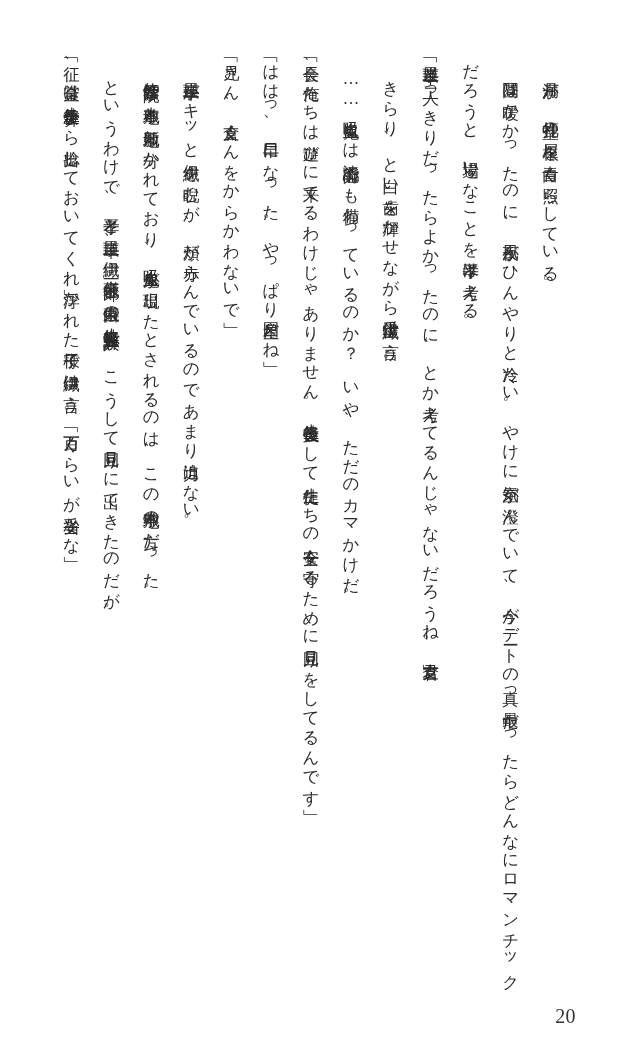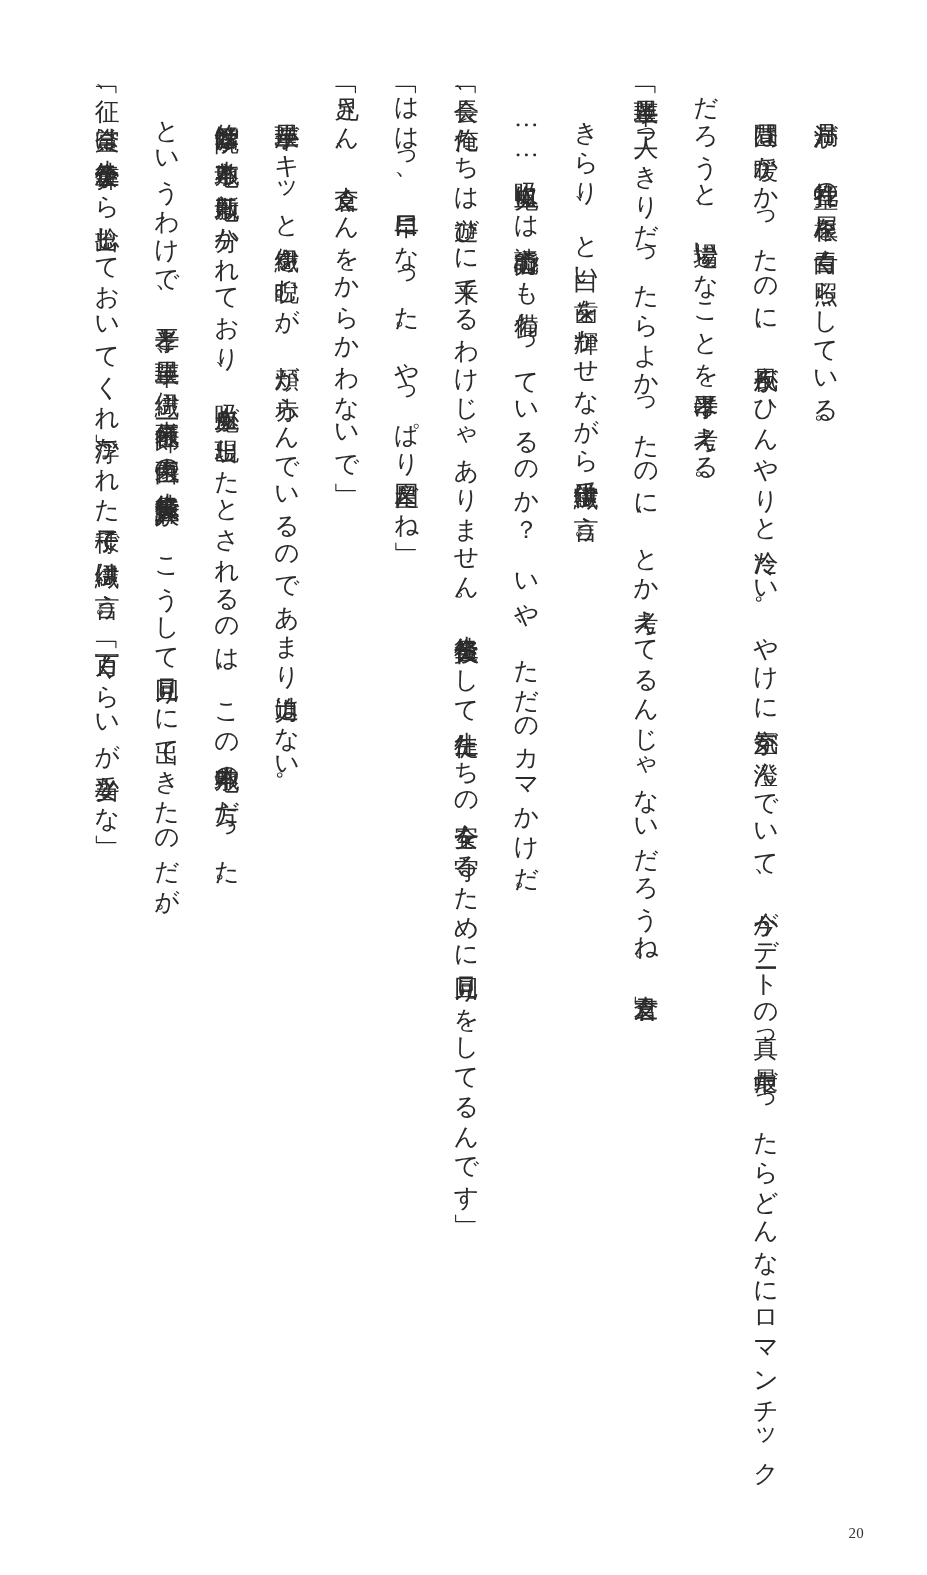--- a/index.html
+++ b/index.html
@@ -42,21 +42,21 @@
     padding: 0;
     text-indent: 1em;
   }
   .para.no-indent {
     text-indent: 0;
   }
   .page-number {
     position: absolute;
     right: 42px;
     bottom: 22px;
-    font-size: 10px;
+    font-size: 20px;
     font-family: "Liberation Serif", "DejaVu Serif", serif;
     color: #333333;
     letter-spacing: 0.02em;
   }
 </style>
 </head>
 <body>
 
 <div class="page">
   <div class="text-block">

